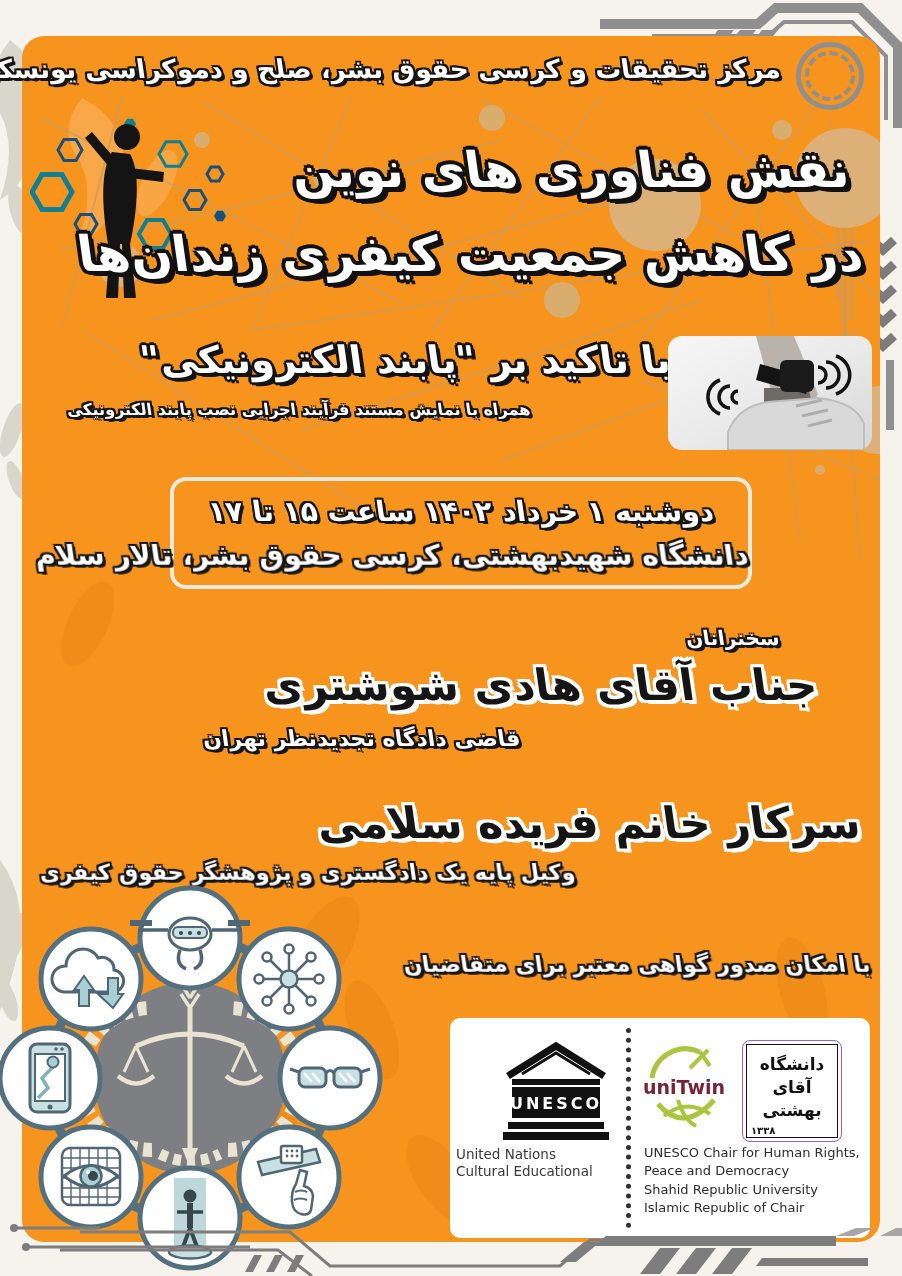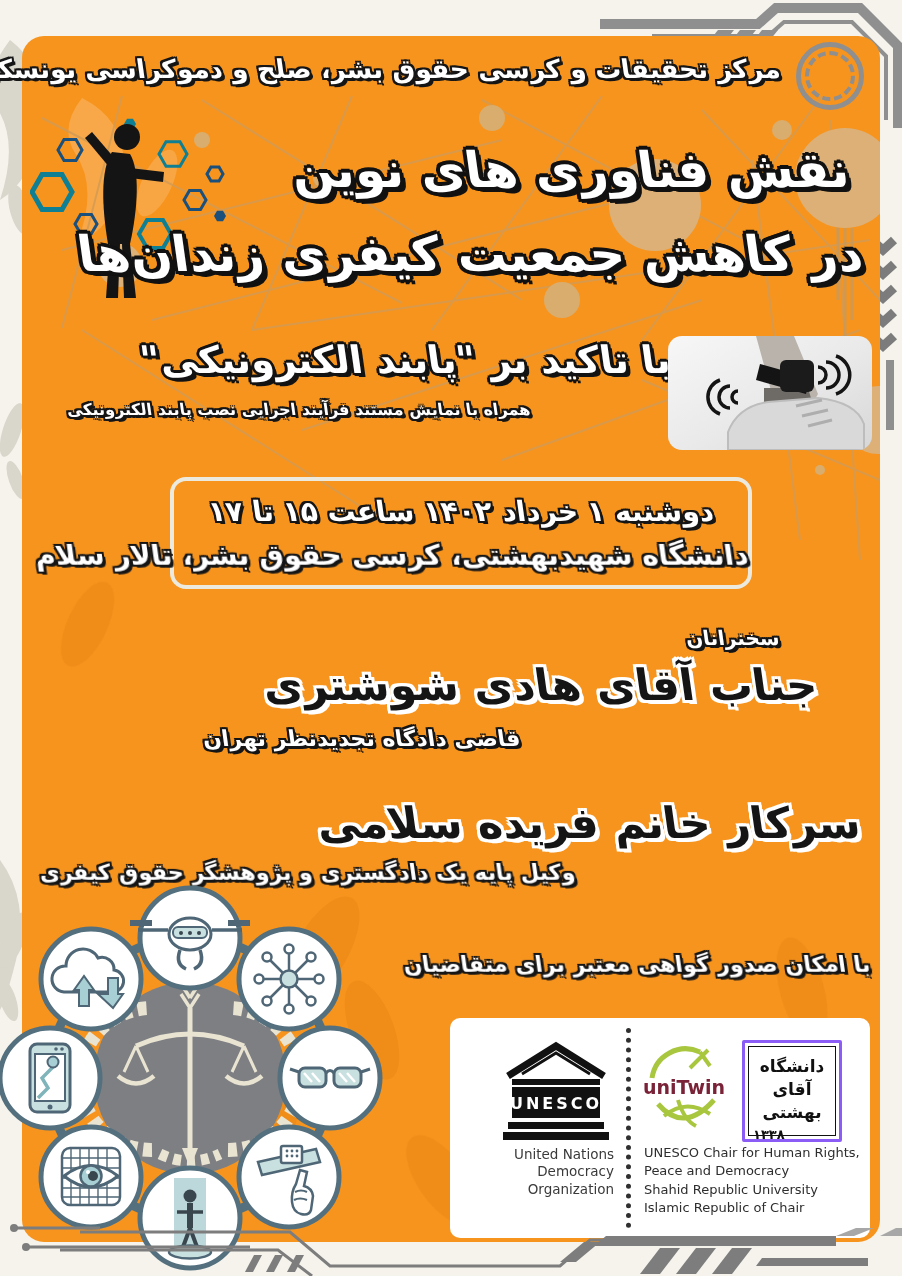--- a/index.html
+++ b/index.html
@@ -50,21 +50,21 @@
   #personArt{left:30px;top:112px;width:210px;height:192px;z-index:3;}
   #orangeLeaves{left:22px;top:560px;width:858px;height:682px;z-index:2;}
   #diagram{left:0;top:860px;width:430px;height:416px;z-index:4;}
   #bottomDecor{left:0;top:1130px;width:902px;height:146px;z-index:5;}
   
   #logoBox{left:450px;top:1018px;width:420px;height:220px;background:#fff;
     border-radius:10px;z-index:4;}
   #logoDivider{left:176px;top:10px;bottom:10px;width:0;border-left:5px dotted #2f2f2f;}
   #unescoLogo{left:50px;top:20px;width:112px;height:104px;}
   #unescoCaption{left:6px;top:128px;width:158px;font-size:13.5px;line-height:1.28;
-    color:#3a3a3a;text-align:right;}
+    color:#3a3a3a;text-align:left;}
   #unitwinLogo{left:188px;top:24px;width:92px;height:96px;}
   #sbuLogo{left:292px;top:22px;width:100px;height:102px;}
   #chairCaption{left:194px;top:126px;width:222px;font-size:13px;line-height:1.42;
     color:#2e2e2e;text-align:left;}
 </style>
 </head>
 <body>
 
 <div id="poster">
 
@@ -377,39 +377,39 @@
       <path d="M8,38 L56,8 L104,38" fill="none" stroke="#111" stroke-width="7"></path>
       <path d="M22,36 L56,15 L90,36" fill="none" stroke="#111" stroke-width="3"></path>
       <rect x="12" y="41" width="88" height="6" fill="#111"></rect>
       <rect x="12" y="49" width="88" height="31" fill="#111"></rect>
       <text x="56" y="71" text-anchor="middle" font-size="16" font-weight="bold" font-family="DejaVu Sans, sans-serif" letter-spacing="3" fill="#fff">UNESCO</text>
       <rect x="8" y="84" width="96" height="7" fill="#111"></rect>
       <rect x="3" y="94" width="106" height="8" fill="#111"></rect>
     </svg>
     <div id="unescoCaption" class="abs">
       <div>United Nations</div>
-      <div>Democracy Organization</div>
+      <div>Cultural Educational</div>
     </div>
 
     <svg id="unitwinLogo" class="abs" viewBox="0 0 92 96">
       <path d="M14,36 A34,34 0 0 1 62,10" fill="none" stroke="#A9C63F" stroke-width="5"></path>
       <path d="M52,26 L70,8 M62,10 l10,14" stroke="#A9C63F" stroke-width="4" fill="none"></path>
       <text x="46" y="52" text-anchor="middle" font-size="19" font-weight="bold" font-family="DejaVu Sans, sans-serif" fill="#7A2338">uniTwin</text>
       <path d="M20,62 Q46,92 76,58" fill="none" stroke="#A9C63F" stroke-width="5"></path>
       <path d="M26,74 Q48,56 72,72" fill="none" stroke="#A9C63F" stroke-width="4"></path>
       <path d="M40,58 q6,20 18,26" fill="none" stroke="#A9C63F" stroke-width="4"></path>
     </svg>
 
-    <div id="sbuLogo" class="abs" style="border:3px solid #8b5cf6;border-radius:2px;box-sizing:border-box;">
+    <div id="sbuLogo" class="abs" style="border:1px solid #8b5cf6;border-radius:8px;box-sizing:border-box;">
       <div style="position:absolute;inset:3px;border:1.5px solid #111;direction:rtl;text-align:center;
                   font-weight:bold;color:#111;font-size:17px;line-height:1.35;padding-top:8px;box-sizing:border-box;">
         <div>دانشگاه</div>
         <div>آقای</div>
         <div>بهشتی</div>
-        <div style="font-size:13px;text-align:left;padding:2px 0 0 4px;">۱۳۳۸</div>
+        <div style="font-size:10px;text-align:left;padding:2px 0 0 4px;">۱۳۳۸</div>
       </div>
     </div>
 
     <div id="chairCaption" class="abs">
       <div>UNESCO Chair for Human Rights,</div>
       <div>Peace and Democracy</div>
       <div>Shahid Republic University</div>
       <div>Islamic Republic of Chair</div>
     </div>
   </div>

